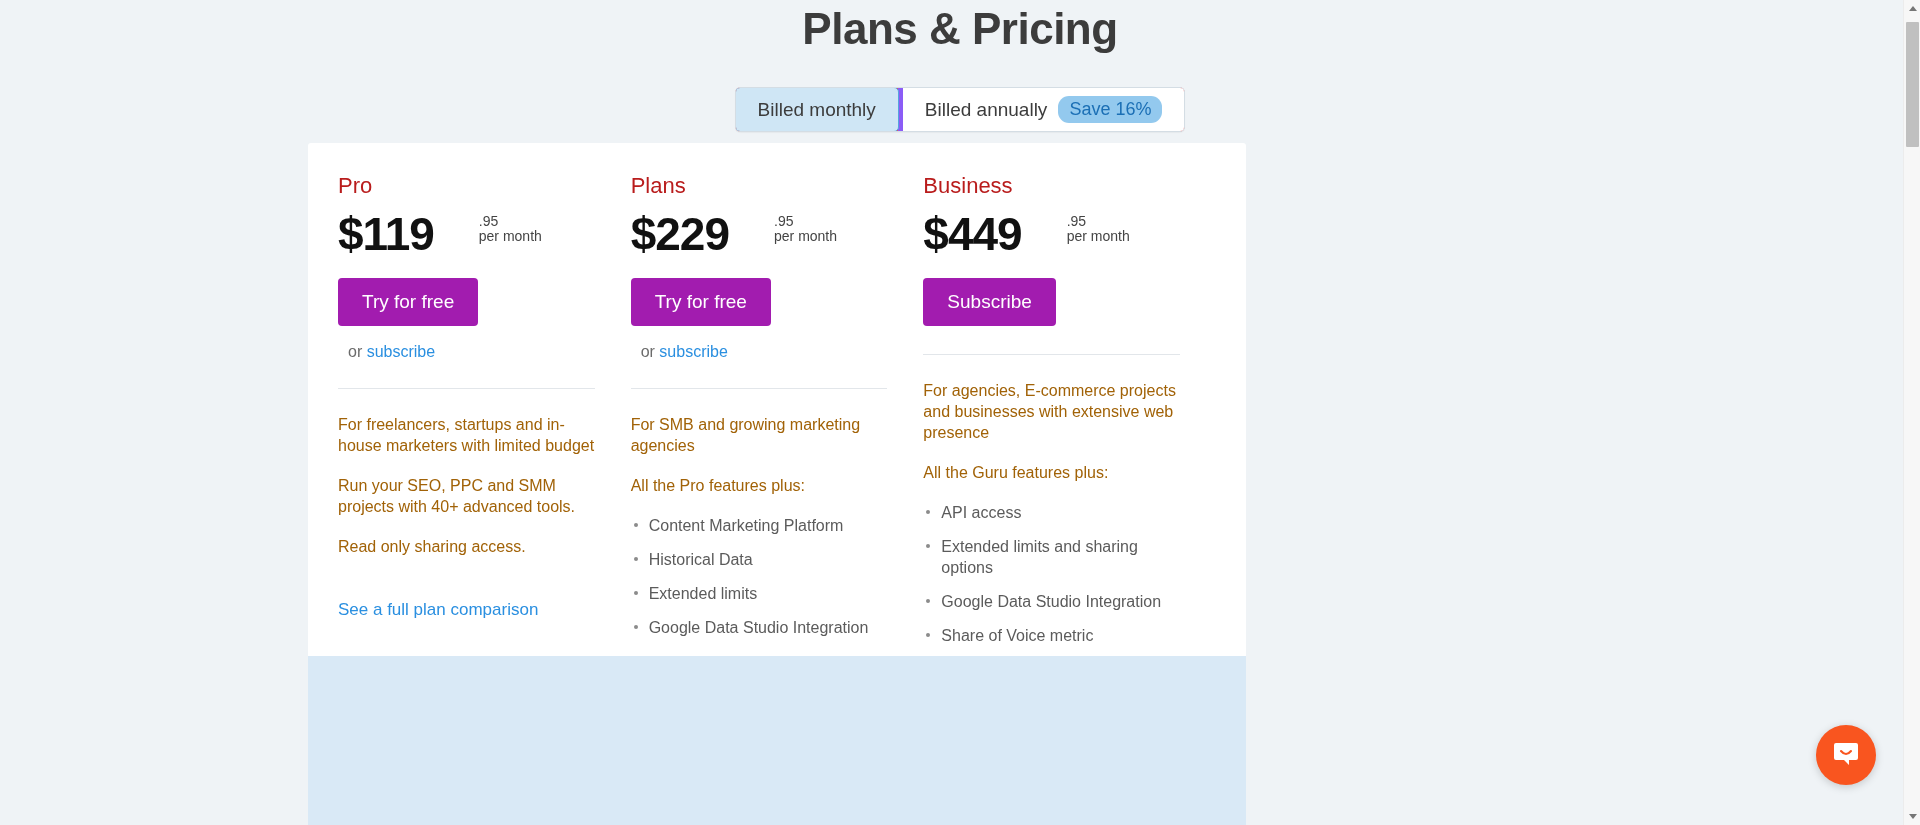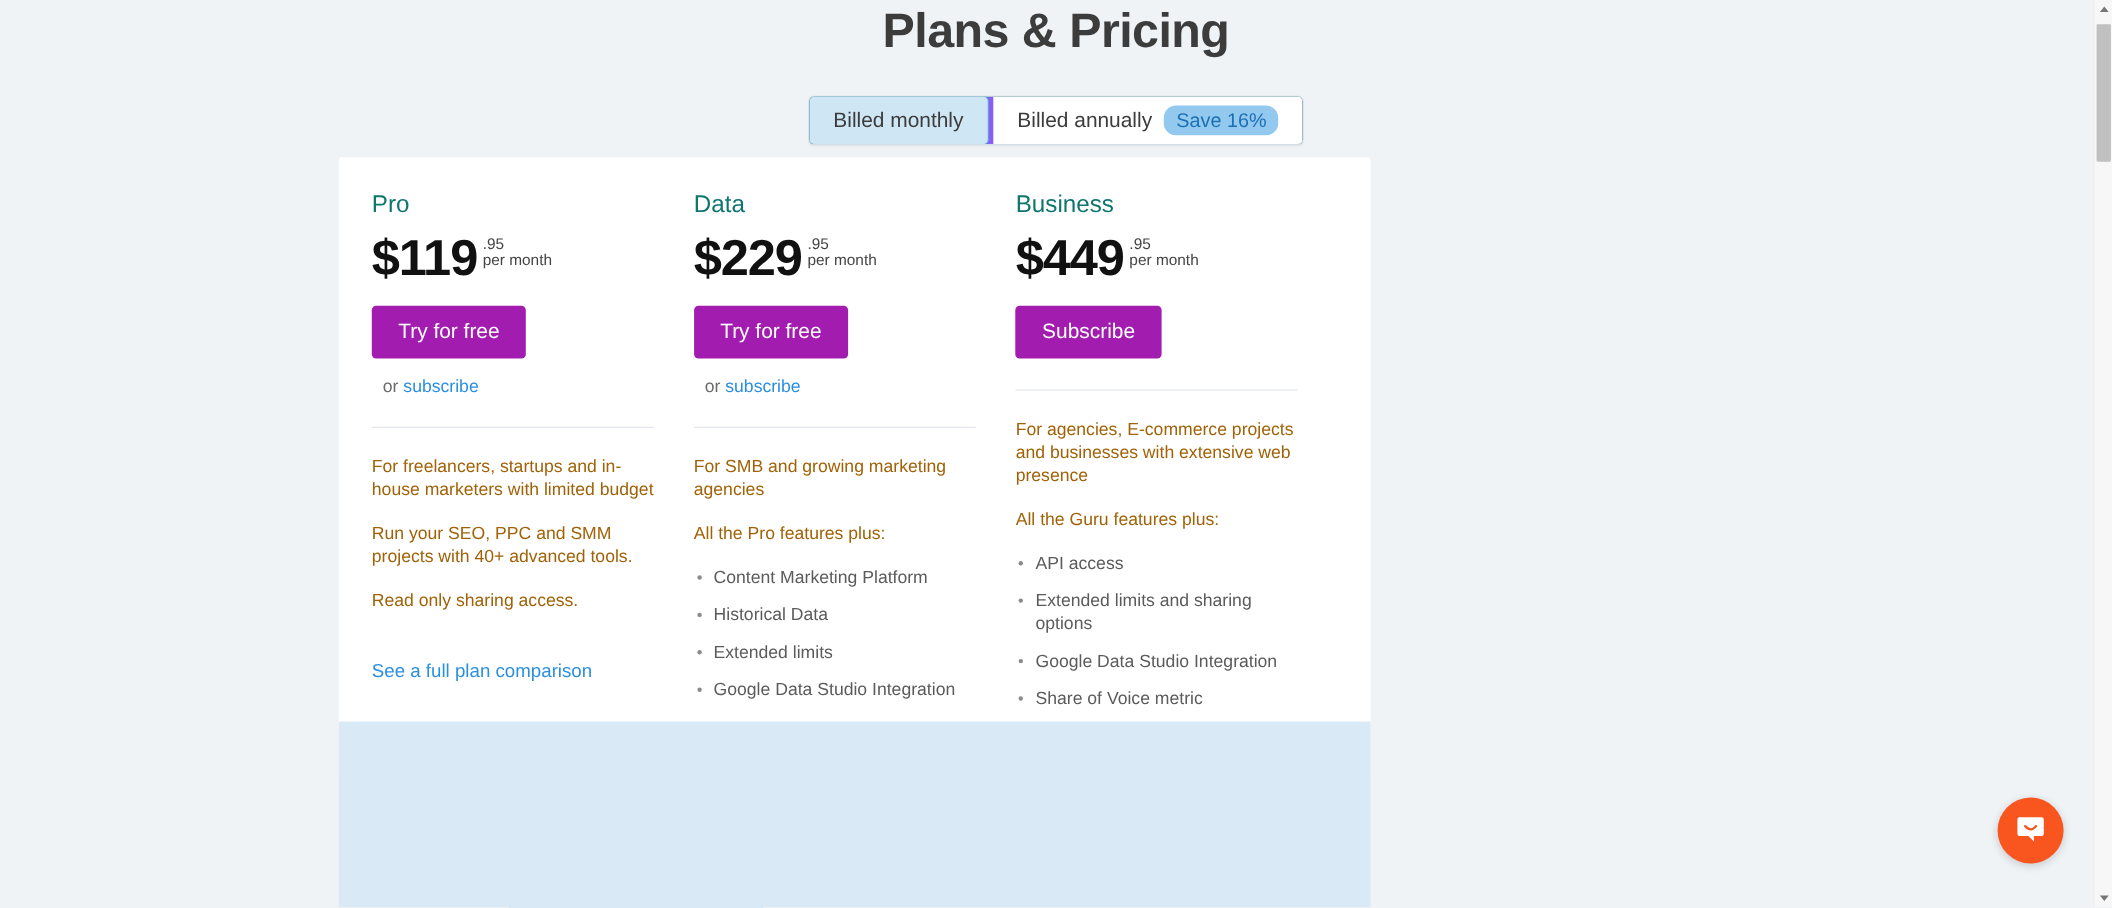--- a/index.html
+++ b/index.html
@@ -31,21 +31,21 @@
   
   .toggle-wrap {
     display: flex;
     justify-content: center;
     margin-top: 31px;
   }
   .toggle {
     display: flex;
     border-radius: 5px;
     overflow: hidden;
-    background: #0f766e;
+    background: #ef4444;
     border: 1px solid #d4dde4;
     box-shadow: 0 1px 1px rgba(0,0,0,.04);
     height: 45px;
   }
   .toggle-seg {
     display: flex;
     align-items: center;
     font-size: 19px;
     color: #3c3c3c;
     padding: 0 22px;
@@ -91,29 +91,30 @@
 
   .plan {
     width: 312px;
     padding-right: 36px;
     position: relative;
   }
   .plan:nth-child(2) { padding-left: 0; }
 
   .plan-name {
     font-size: 22px;
-    color: #0f766e;
+    color: #b91c1c;
     line-height: 28px;
     margin-bottom: 11px;
   }
 
   .price-row {
     display: flex;
     align-items: flex-start;
     margin-bottom: 21px;
+    gap: 40px;
   }
   .price-main {
     font-size: 46px;
     font-weight: bold;
     color: #111111;
     line-height: 46px;
     letter-spacing: -1px;
   }
   .price-side {
     margin-left: 5px;
@@ -309,21 +310,21 @@
     <div class="divider"></div>
     <div class="feat-block">
       <p class="feat-p">For freelancers, startups and in-house marketers with limited budget</p>
       <p class="feat-p">Run your SEO, PPC and SMM projects with 40+ advanced tools.</p>
       <p class="feat-p">Read only sharing access.</p>
     </div>
     <a class="compare-link">See a full plan comparison</a>
   </div>
 
   <div class="plan guru">
-    <div class="plan-name">Data</div>
+    <div class="plan-name">Plans</div>
     <div class="price-row">
       <span class="price-main">$229</span>
       <span class="price-side">
         <span class="price-cents">.95</span>
         <span class="price-period">per month</span>
       </span>
     </div>
     <button class="cta">Try for free</button>
     <div class="or-line">
       <span>or </span><a>subscribe</a>

